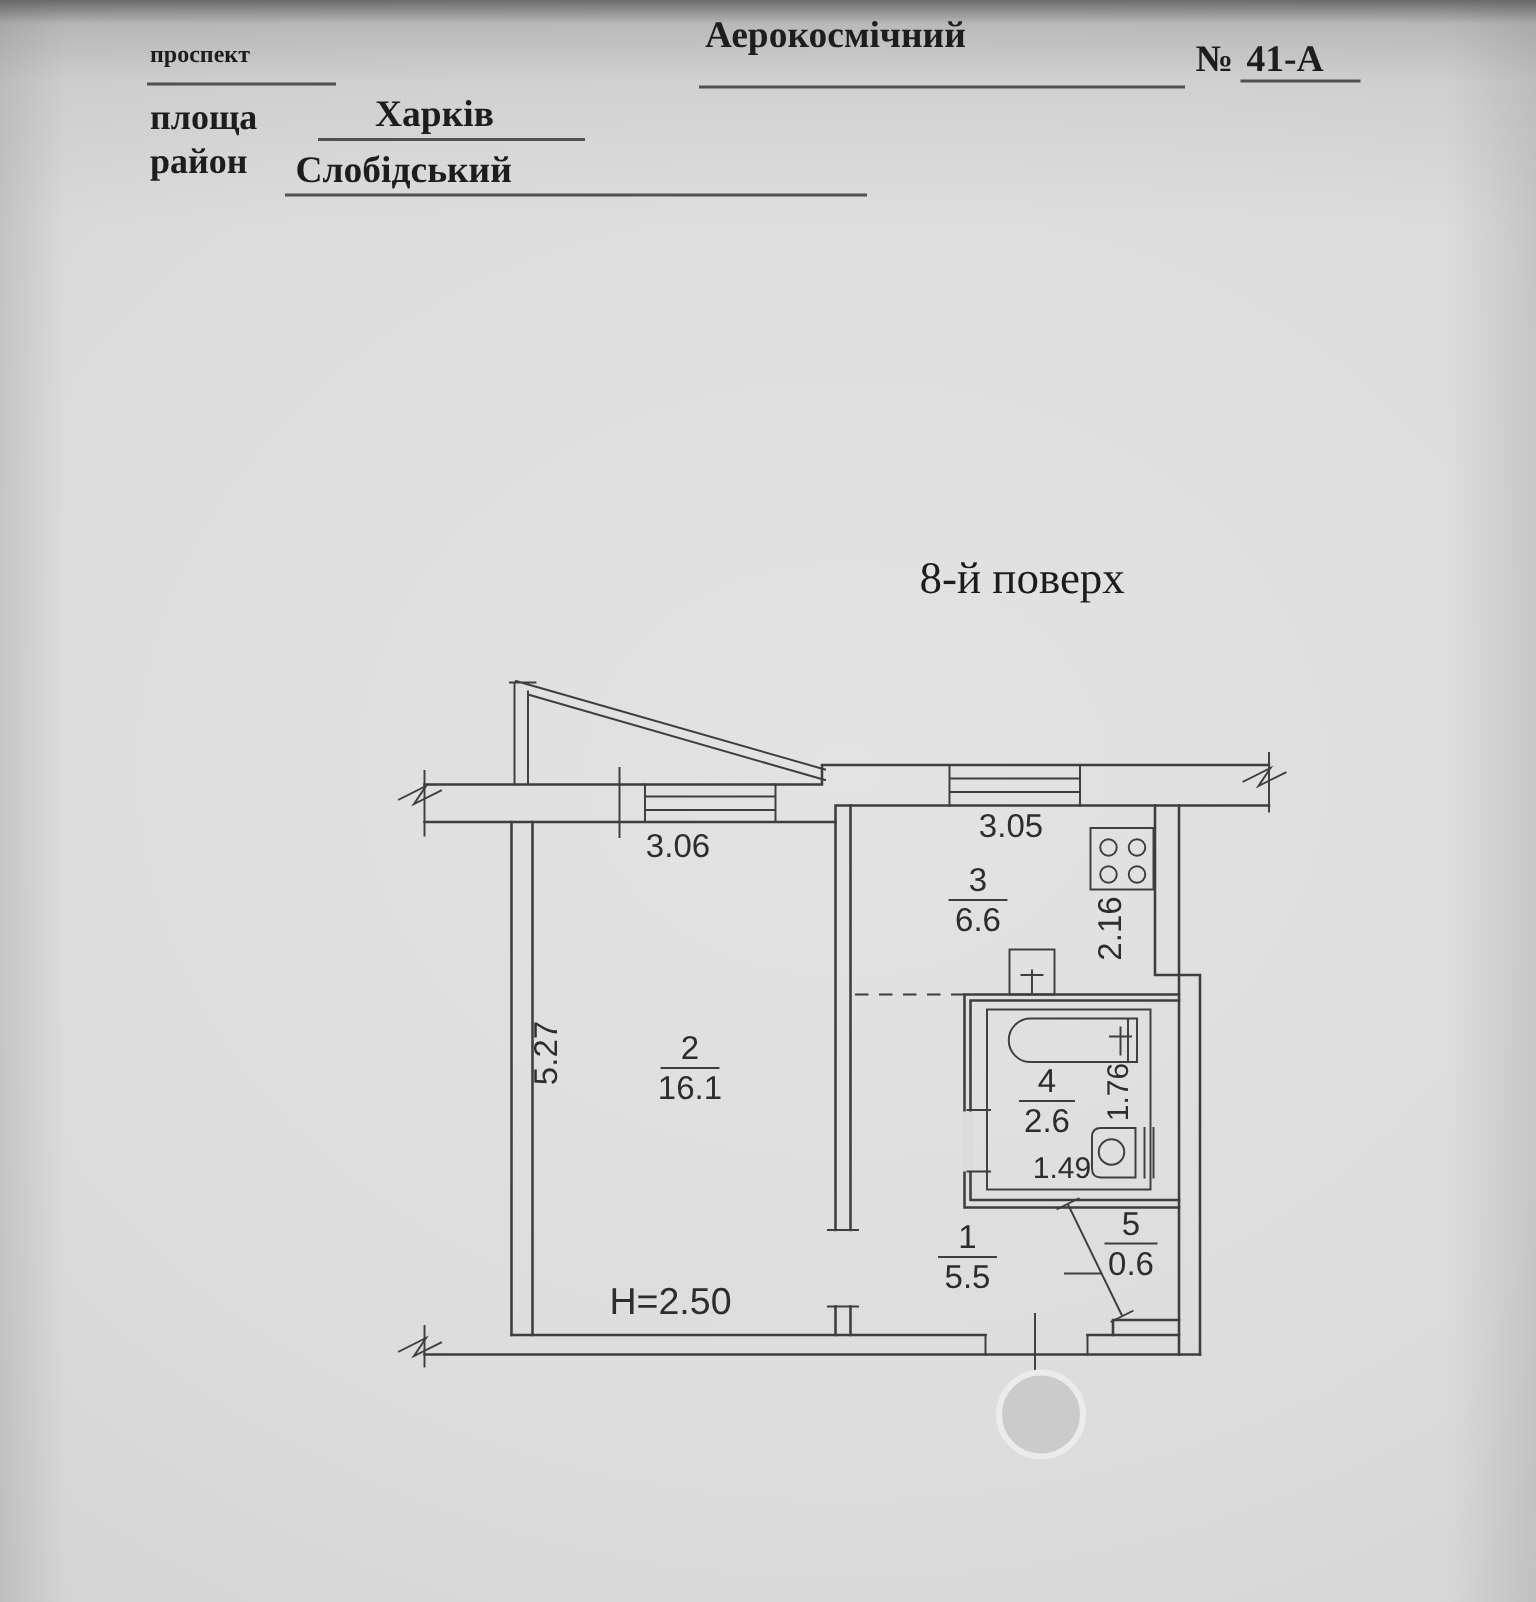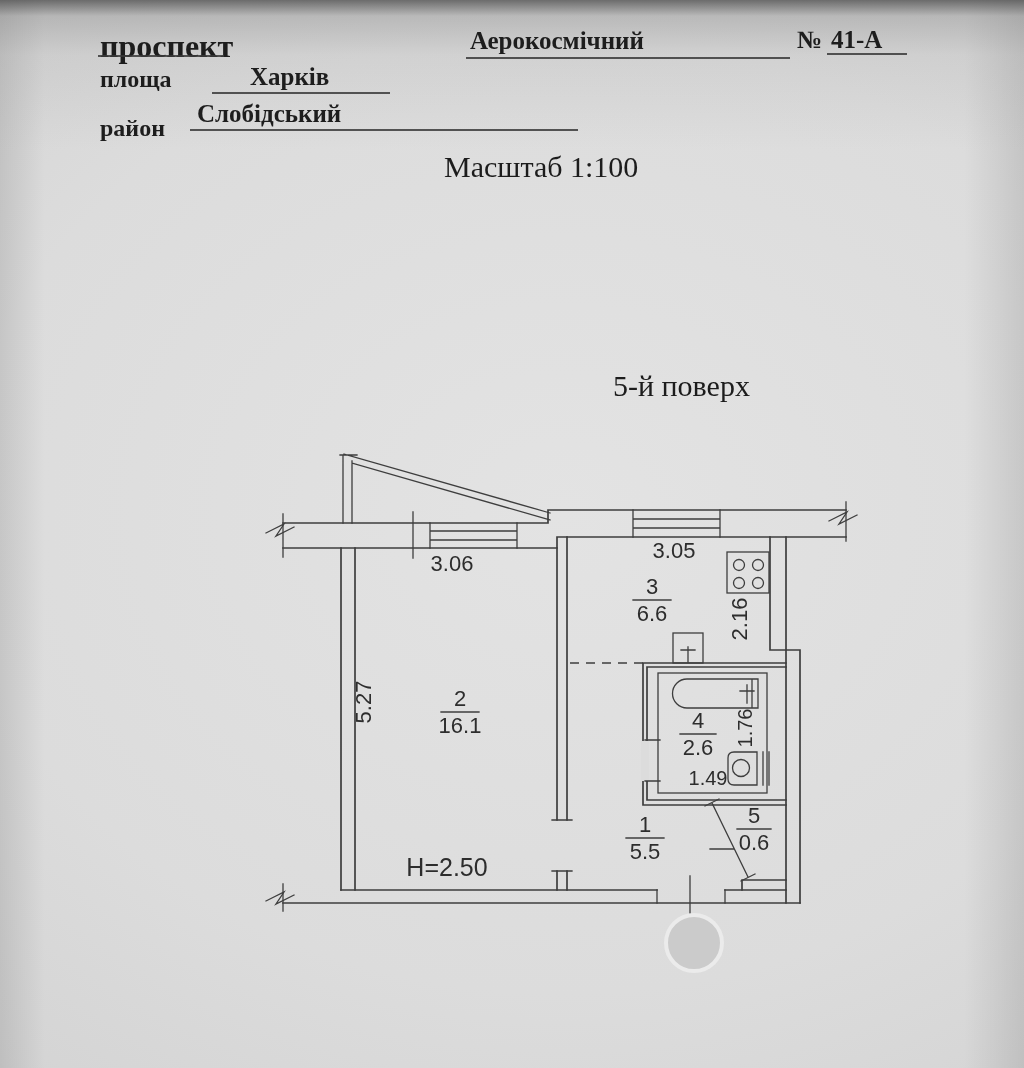--- a/index.html
+++ b/index.html
@@ -25,42 +25,41 @@
   }
   .plan-stroke{stroke:#3e3e3e;stroke-width:1.7;fill:none;stroke-linecap:square;}
   .plan-stroke-thin{stroke:#3e3e3e;stroke-width:1.3;fill:none;stroke-linecap:square;}
   .plan-dashed{stroke:#3e3e3e;stroke-width:1.4;fill:none;stroke-dasharray:9 7;}
 </style>
 </head>
 <body>
 
 <div class="page">
 
-  <div class="hdr b" style="left:100px;top:28px;font-size:32px;">проспект</div>
+  <div class="hdr b" style="left:100px;top:28px;font-size:16px;">проспект</div>
   <div class="uline" style="left:98px;top:55px;width:126px;"></div>
 
 
-  <div class="hdr b" style="left:470px;top:27px;font-size:25px;text-align:right;">Аерокосмічний</div>
+  <div class="hdr b" style="left:470px;top:10px;font-size:25px;text-align:right;">Аерокосмічний</div>
   <div class="uline" style="left:466px;top:57px;width:324px;"></div>
 
   <div class="hdr b" style="left:797px;top:26px;font-size:25px;">№</div>
   <div class="hdr b" style="left:831px;top:26px;font-size:25px;font-family:Liberation Serif, serif;">41-А</div>
   <div class="uline" style="left:827px;top:53px;width:80px;"></div>
 
   <div class="hdr b" style="left:100px;top:66px;font-size:24px;">площа</div>
   <div class="hdr b" style="left:250px;top:63px;font-size:25px;">Харків</div>
   <div class="uline" style="left:212px;top:92px;width:178px;"></div>
 
-  <div class="hdr b" style="left:100px;top:115px;font-size:24px;">район</div>
+  <div class="hdr b" style="left:100px;top:95px;font-size:24px;">район</div>
   <div class="hdr b" style="left:197px;top:100px;font-size:25px;font-family:Liberation Serif, serif;">Слобідський</div>
   <div class="uline" style="left:190px;top:129px;width:388px;"></div>
 
-  <div class="title" style="left:444px;top:150px;font-size:30px;">Масштаб 1:100</div>
 
-  <div class="title" style="left:613px;top:369px;font-size:30px;">5-й поверх</div>
+  <div class="title" style="left:613px;top:369px;font-size:30px;">8-й поверх</div>
 
   <svg id="plan-svg" viewBox="0 0 1024 1068" width="1024" height="1068" style="position:absolute;left:0;top:0;">
 
     <g>
       <path class="plan-stroke" d="M283,523 H548 M283,548 H557
                                    M548,510 H846 M557,537 H846
                                    M548,510 V523 M557,537 V548"></path>
       <path class="plan-stroke" d="M341,548 V890 M355,548 V890"></path>
       <path class="plan-stroke" d="M283,903 H800 M341,890 H657 M725,890 H786"></path>
       <path class="plan-stroke" d="M770,537 V650 M786,537 V903 M770,650 H786 M786,650 H800 M800,650 V903"></path>

